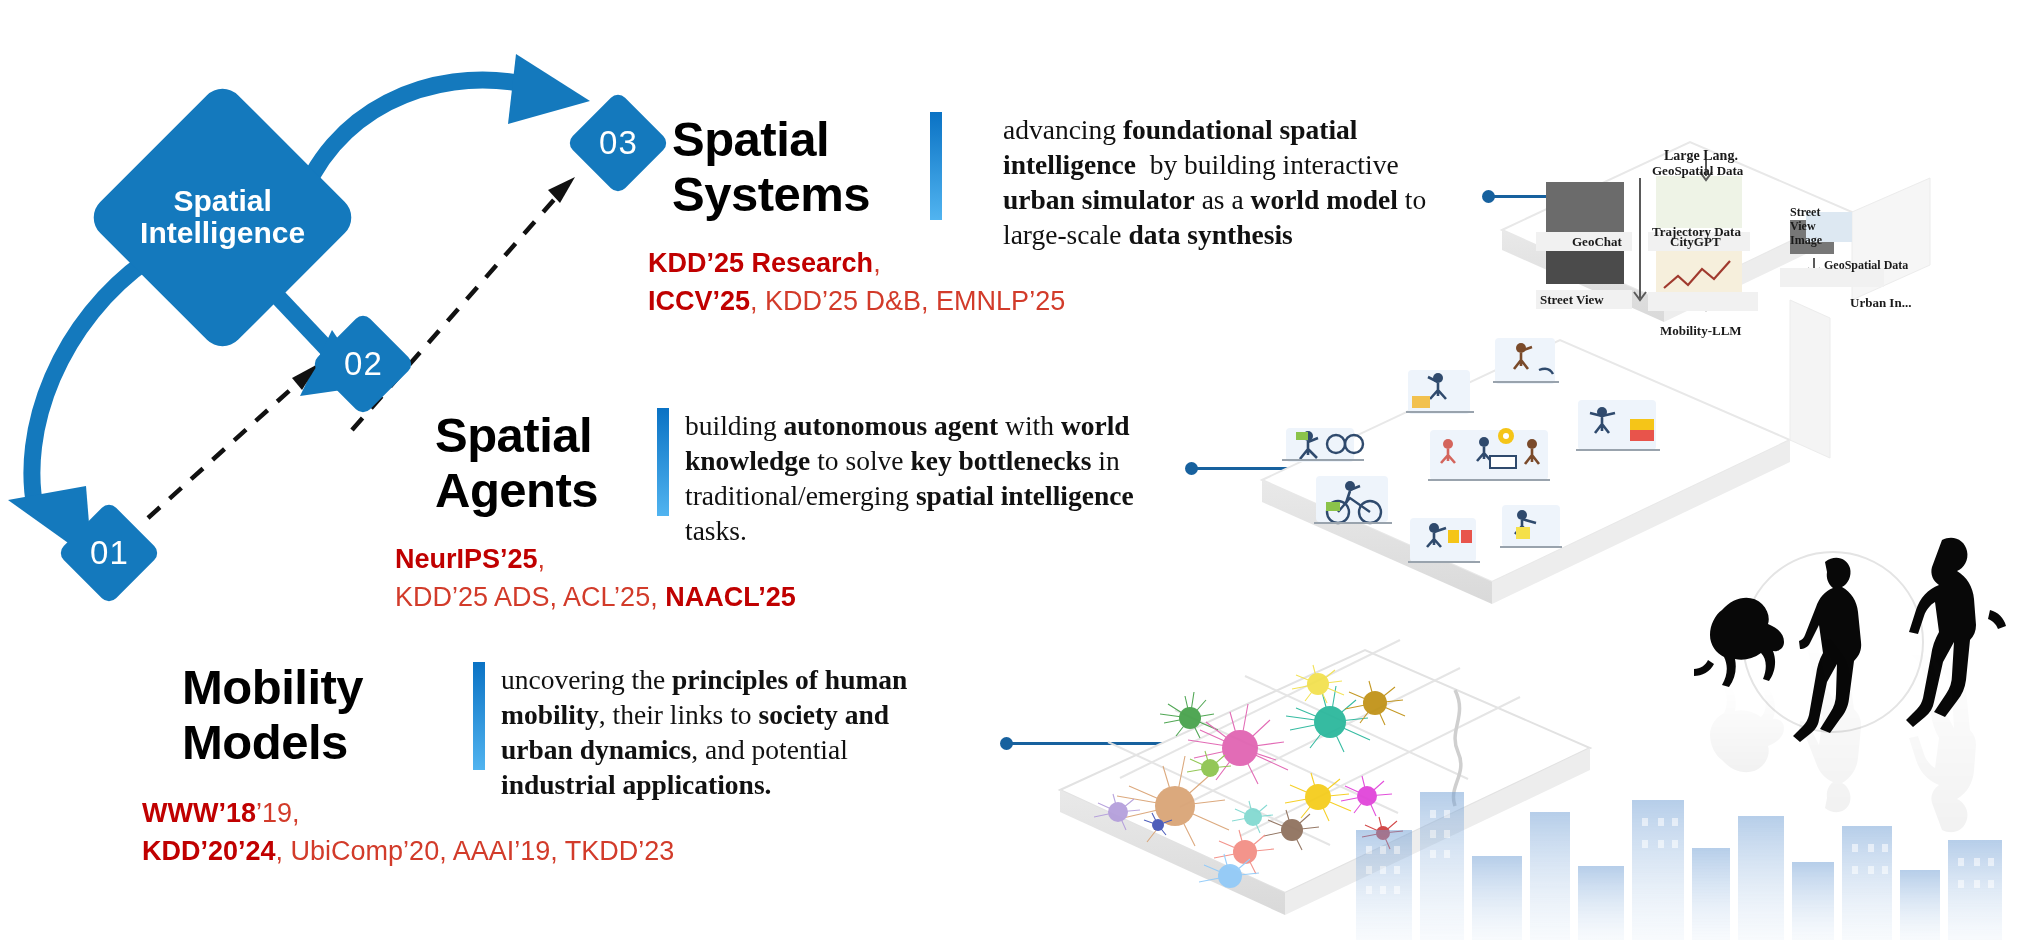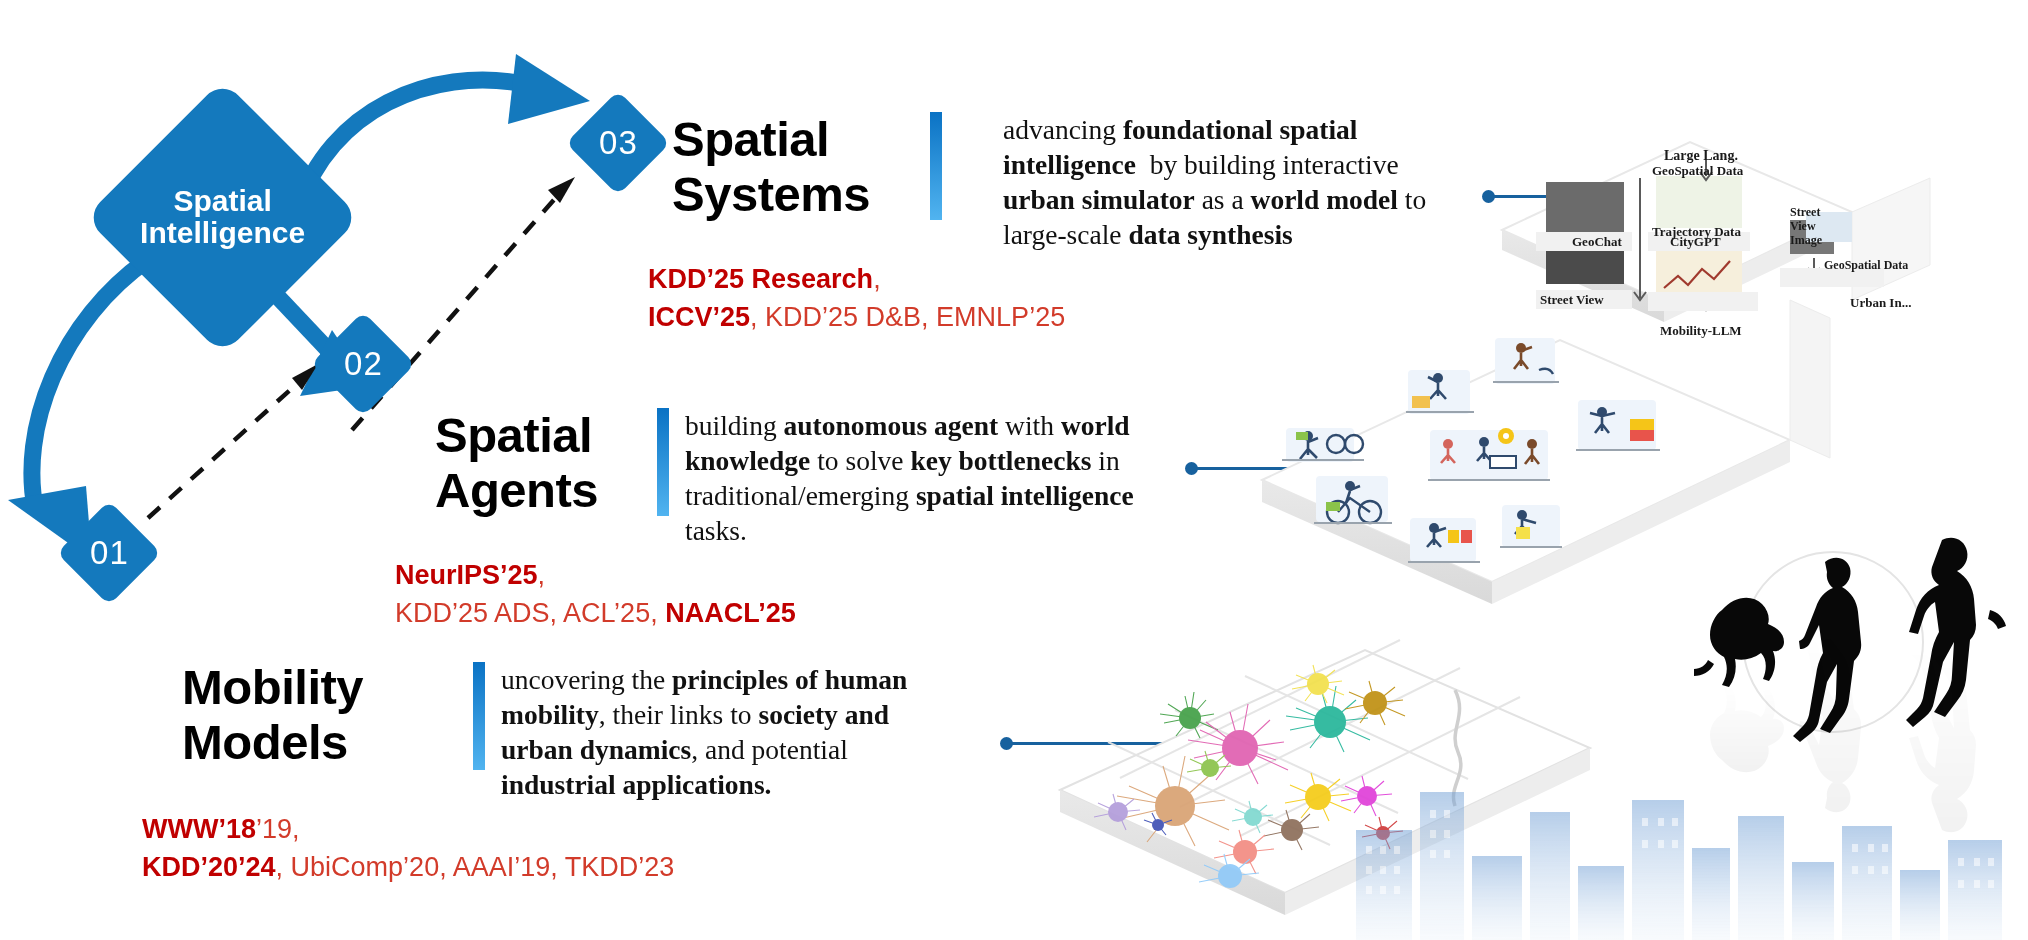--- a/index.html
+++ b/index.html
@@ -29,21 +29,21 @@
   #node02{left:326px;top:327px;width:74px;height:74px;}
   #node01{left:72px;top:516px;width:74px;height:74px;}
   .numnode .dtext{font-size:33px;font-weight:normal;letter-spacing:1px;}
 
   
   .block{position:absolute;}
   .heading{font-family:"Liberation Sans",sans-serif;font-weight:bold;
            font-size:49px;line-height:55px;color:#000000;white-space:pre-line;
            letter-spacing:-0.5px;}
   .venues{font-family:"Liberation Sans",sans-serif;font-size:27px;
-          color:#c00000;line-height:38px;white-space:nowrap;margin-top:16px;}
+          color:#c00000;line-height:38px;white-space:nowrap;}
   .venues b{font-weight:bold;}
   .venues .lite{color:#d23b2a;font-weight:normal;}
 
   .descwrap{position:absolute;display:flex;}
   .bar{width:12px;flex:none;margin-right:16px;
        background:linear-gradient(180deg,#0a72c4 0%,#51b4f0 100%);}
   .desc{font-family:"Liberation Serif",serif;font-size:27.5px;line-height:35px;
         color:#111111;}
   .desc b{font-weight:bold;}
 

